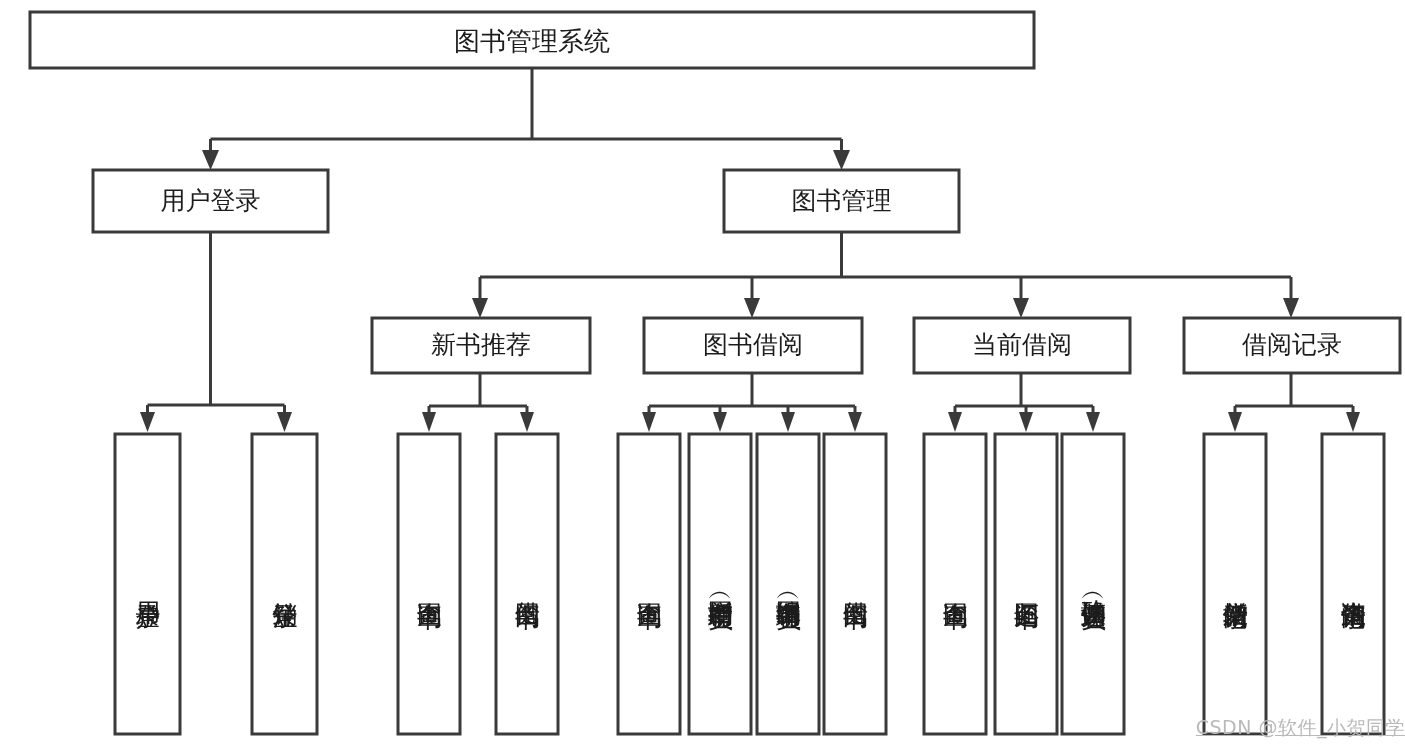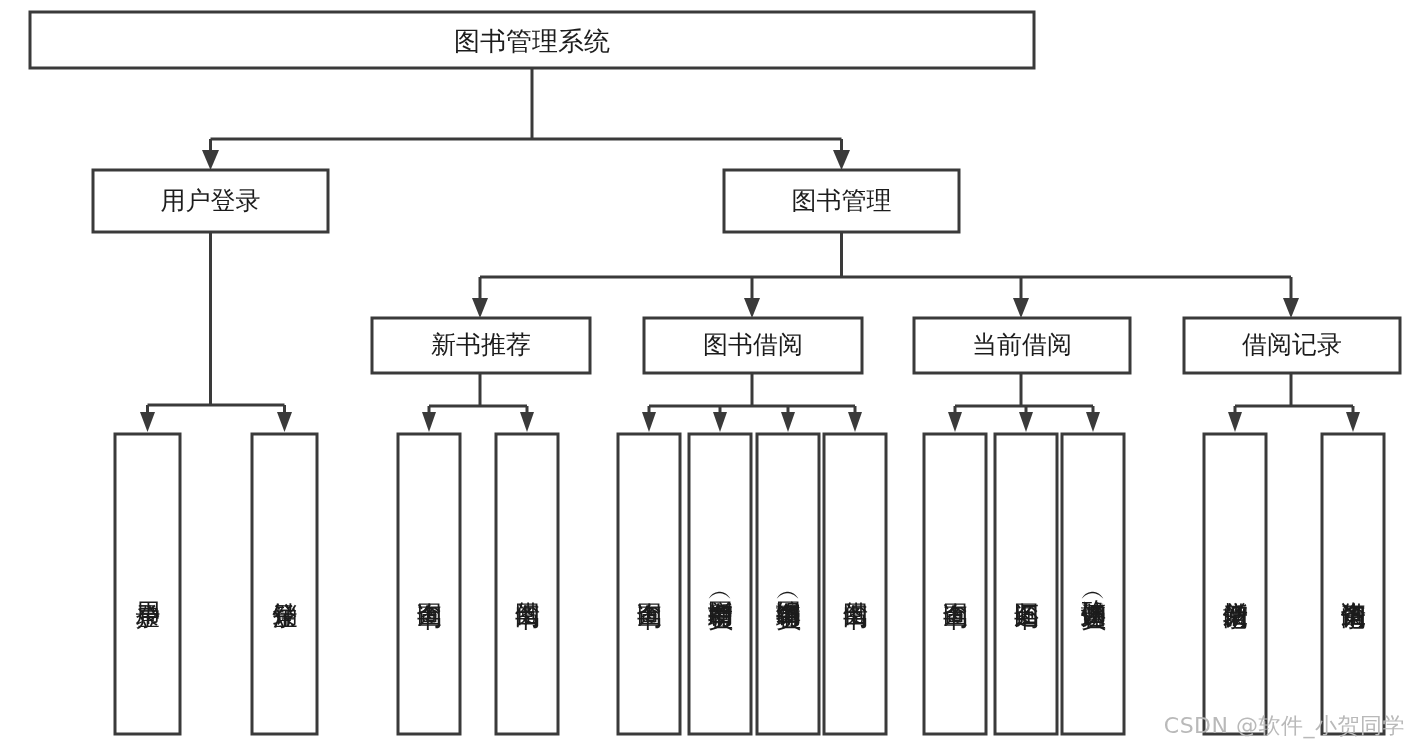--- a/index.html
+++ b/index.html
@@ -68,24 +68,25 @@
     line-height: 1.12;
     color: #1c1c1c;
     letter-spacing: 1px;
     white-space: nowrap;
   }
   .watermark {
     position: absolute;
     right: 12px;
     bottom: 6px;
     font-family: "DejaVu Sans", "Liberation Sans", sans-serif;
-    font-size: 22px;
+    font-size: 19px;
     color: #b9b9b9;
     letter-spacing: 0.5px;
     white-space: nowrap;
+    text-decoration: underline;
   }
 </style>
 </head>
 <body>
 
 <div id="diagram-root">
 
   <svg class="diagram" viewBox="0 0 1405 747" xmlns="http://www.w3.org/2000/svg">
 
     <g>

